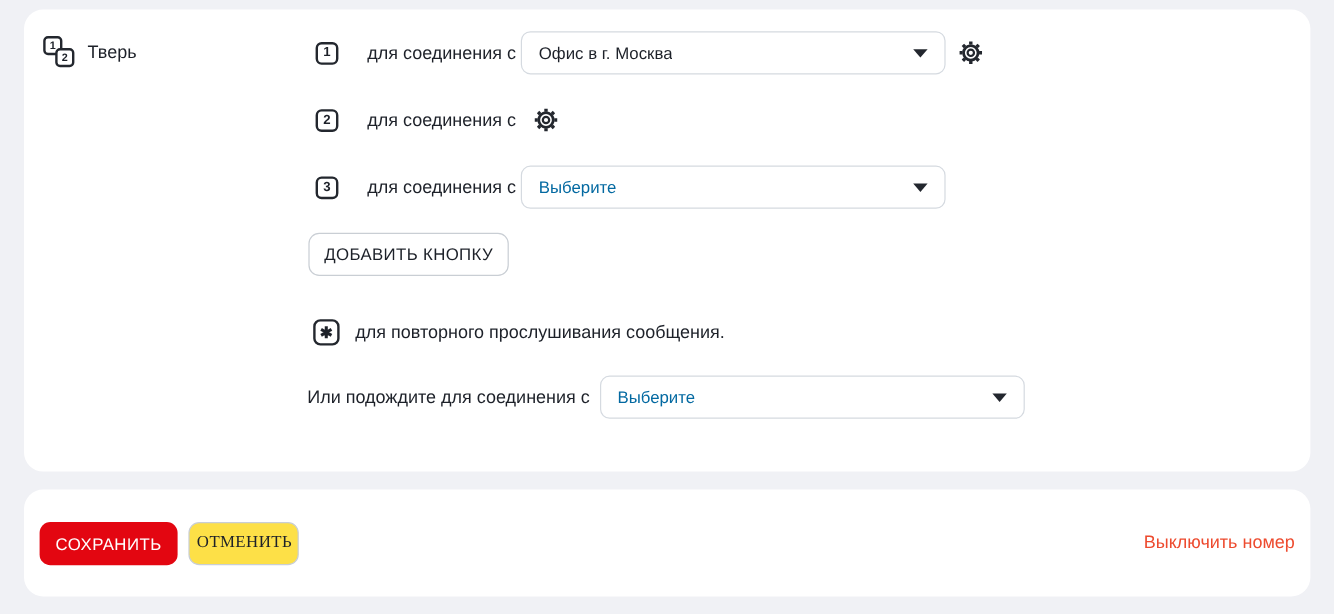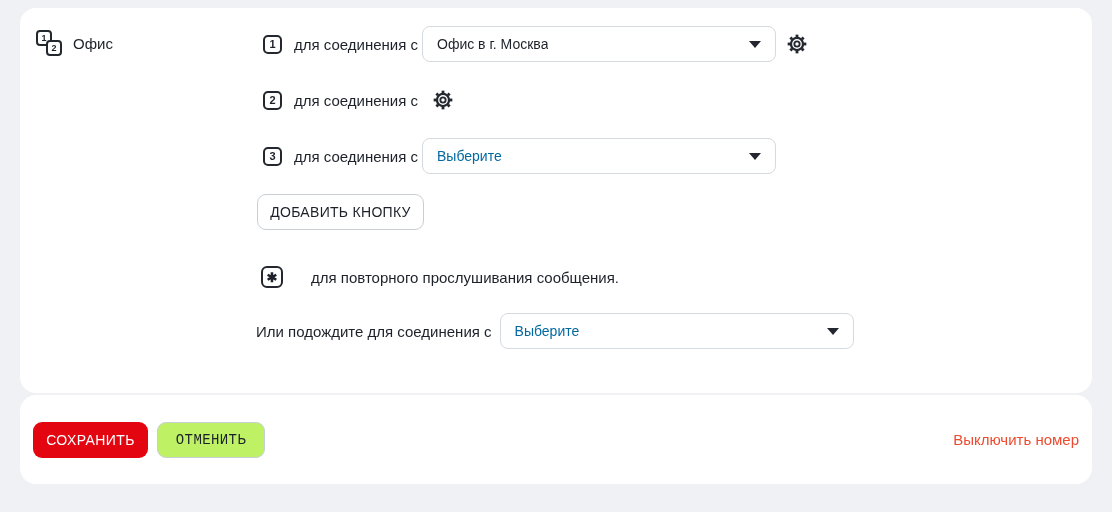--- a/index.html
+++ b/index.html
@@ -48,21 +48,21 @@
   
   .rows-col { flex: 1; display: flex; flex-direction: column; align-items: flex-start; }
   .menu-row { display: flex; align-items: center; height: 36px; margin-bottom: 20px; padding-left: 7px; }
   .key-badge {
     width: 19px; height: 19px; flex: none;
     border: 2px solid #23272E; border-radius: 5px;
     font-size: 11px; font-weight: bold; line-height: 1;
     display: flex; align-items: center; justify-content: center;
     background: #fff;
   }
-  .row-label { width: 128px; margin-left: 12px; font-size: 15px; flex: none; }
+  .row-label { width: 128px; margin-left: 24px; font-size: 15px; flex: none; }
   .select {
     width: 354px; height: 36px;
     border: 1px solid #D5DAE0; border-radius: 8px;
     background: #fff;
     display: flex; align-items: center; justify-content: space-between;
     padding: 0 14px;
     font-size: 14px;
     cursor: pointer;
   }
   .select-value { color: #1D2129; white-space: nowrap; overflow: hidden; }
@@ -86,65 +86,65 @@
     font-size: 14px; letter-spacing: 0.3px; color: #1D2129;
     cursor: pointer;
   }
   .star-row { display: flex; align-items: center; margin-bottom: 25px; padding-left: 5px; }
   .star-badge {
     width: 22px; height: 22px; flex: none;
     border: 2px solid #23272E; border-radius: 6px;
     font-size: 13px; font-weight: bold; line-height: 1;
     display: flex; align-items: center; justify-content: center;
   }
-  .star-label { margin-left: 28px; font-size: 15px; }
+  .star-label { margin-left: 13px; font-size: 15px; }
   .hint { font-size: 15px; margin-bottom: 20px; }
   .wait-row { display: flex; align-items: center; height: 36px; justify-content: flex-end; }
   .wait-label { font-size: 15px; margin-right: 8px; }
 
   
   .card-bottom {
-    margin-top: 2px;
+    margin-top: 15px;
     height: 89px;
     display: flex; align-items: center;
     padding: 0 13px;
   }
   .btn-save {
     width: 115px; height: 36px;
     background: #E30611; color: #FFFFFF;
     border: none; border-radius: 9px;
     font-family: "Liberation Sans", sans-serif;
     font-size: 14px; letter-spacing: 0.4px;
     cursor: pointer;
   }
   .btn-cancel {
-    width: 108px; height: 36px; margin-left: 9px;
-    background: #bef264; color: #1D2129;
+    width: 92px; height: 36px; margin-left: 9px;
+    background: #fde047; color: #1D2129;
     border: 1px solid #C9CED4; border-radius: 9px;
-    font-family: Liberation Mono, monospace;
+    font-family: Liberation Serif, serif;
     font-size: 14px; letter-spacing: 0.4px;
     cursor: pointer;
   }
   .link-off {
     margin-left: auto;
     color: #ED4B2F; font-size: 15px;
     text-decoration: none; cursor: pointer;
   }
 </style>
 </head>
 <body>
 
 <div class="card card-top">
 
   <div class="left-col">
     <span class="menu-icon">
       <span class="mi-sq mi-1">1</span>
       <span class="mi-sq mi-2">2</span>
     </span>
-    <span class="menu-label">Офис</span>
+    <span class="menu-label">Тверь</span>
   </div>
 
   <div class="rows-col">
 
     <div class="menu-row">
       <span class="key-badge">1</span>
       <span class="row-label">для соединения с</span>
       <div class="select">
         <span class="select-value">Офис в г. Москва</span>
         <span class="caret"></span>

